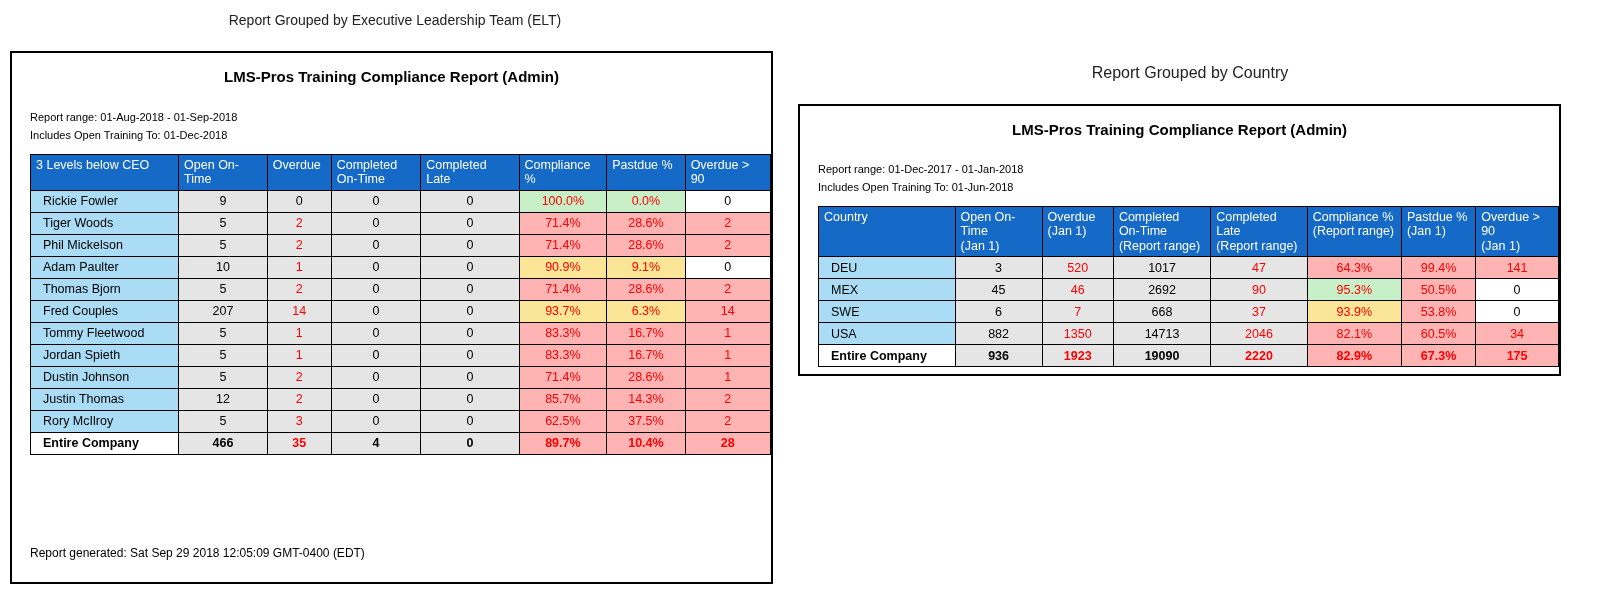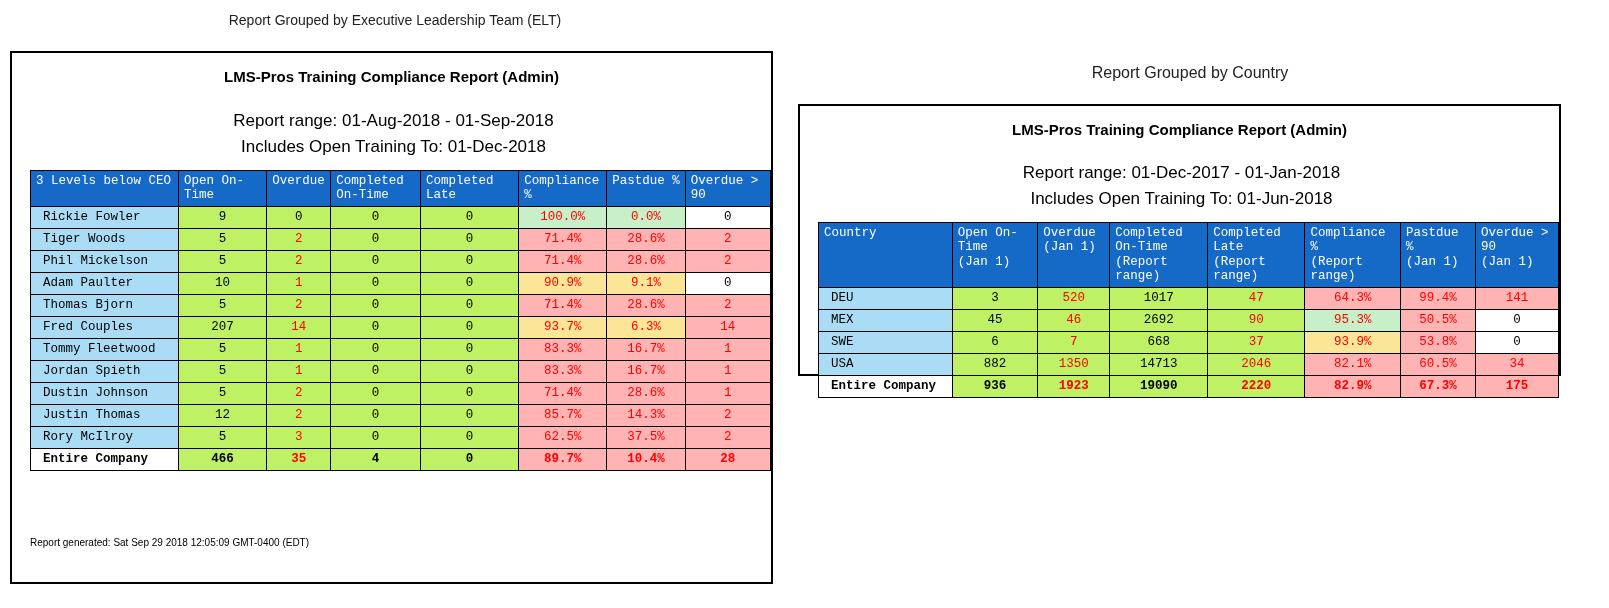--- a/index.html
+++ b/index.html
@@ -36,23 +36,22 @@
     box-sizing: border-box;
     background: #fff;
   }
   #left-title {
     text-align: center;
     font-size: 15px;
     font-weight: bold;
     margin-top: 15px;
   }
   .range-line {
-    font-size: 17px;
-    margin-left: 4px;
-    text-align: center;
+    font-size: 11px;
+    margin-left: 18px;
   }
   #left-range1 { margin-top: 26px; }
   #left-range2 { margin-top: 6px; }
 
   
   #right-caption {
     position: absolute;
     left: 800px;
     top: 64px;
     width: 780px;
@@ -78,22 +77,21 @@
   }
   #right-range1 { margin-top: 25px; }
   #right-range2 { margin-top: 6px; }
 
   
   table.report {
     border-collapse: collapse;
     margin-left: 18px;
     margin-top: 13px;
     font-size: 12.5px;
-    background: #bef264;
-    font-family: Liberation Mono, monospace;
+    background: #e5e5e5;
   }
   table.report th {
     background: #1569c7;
     color: #ffffff;
     font-weight: normal;
     border: 1px solid #000;
     padding: 3px 5px;
     text-align: left;
     vertical-align: top;
     line-height: 1.15;
@@ -139,22 +137,22 @@
   #right-table col.c2 { width: 74px; }
   #right-table col.c3 { width: 103px; }
   #right-table col.c4 { width: 102px; }
   #right-table col.c5 { width: 98px; }
   #right-table col.c6 { width: 78px; }
   #right-table col.c7 { width: 88px; }
 
   #left-footer {
     position: absolute;
     left: 18px;
-    bottom: 34px;
-    font-size: 10px;
+    bottom: 22px;
+    font-size: 12px;
   }
   .hdr-sub { display: block; }
 </style>
 </head>
 <body>
 
 <div id="left-caption">Report Grouped by Executive Leadership Team (ELT)</div>
 
 <div id="left-panel">
   <div id="left-title">LMS-Pros Training Compliance Report (Admin)</div>

